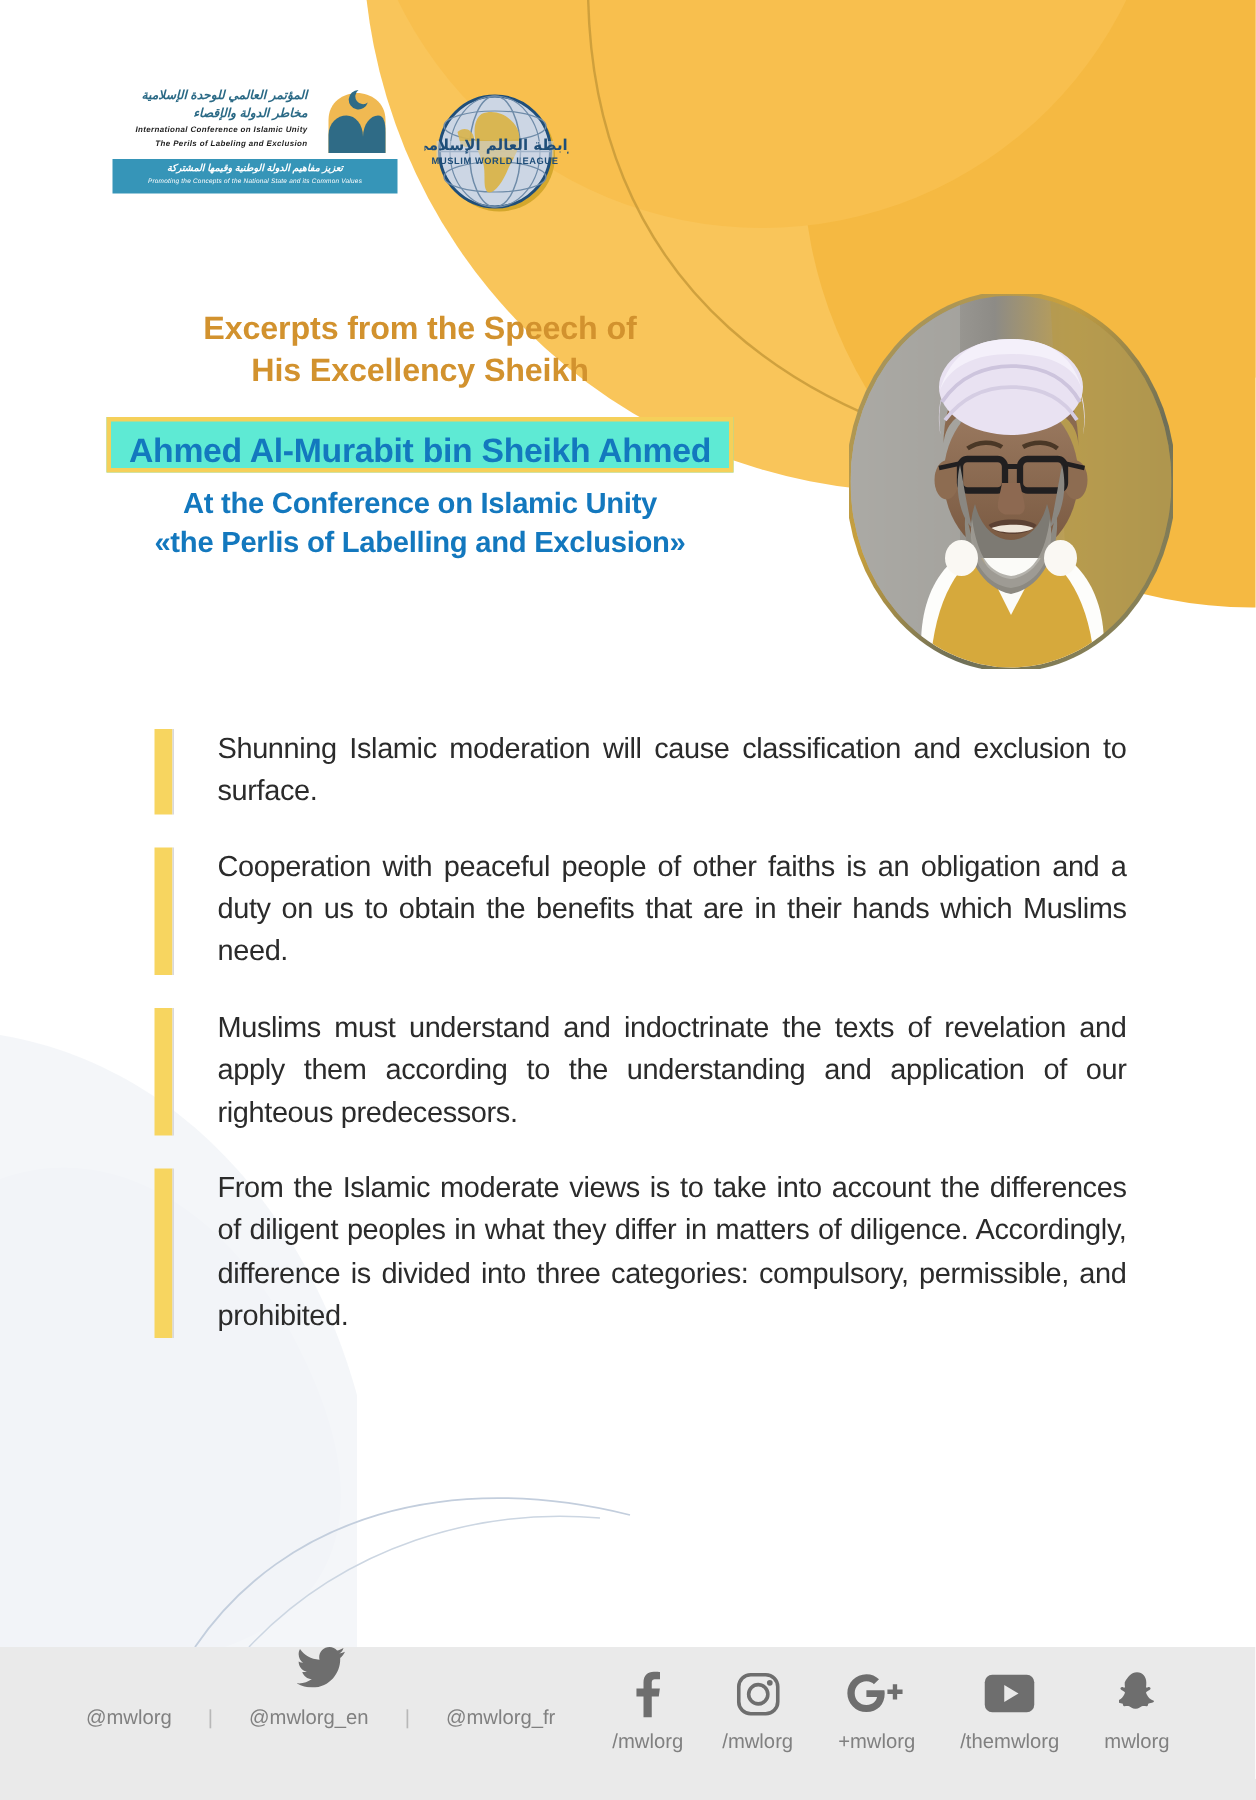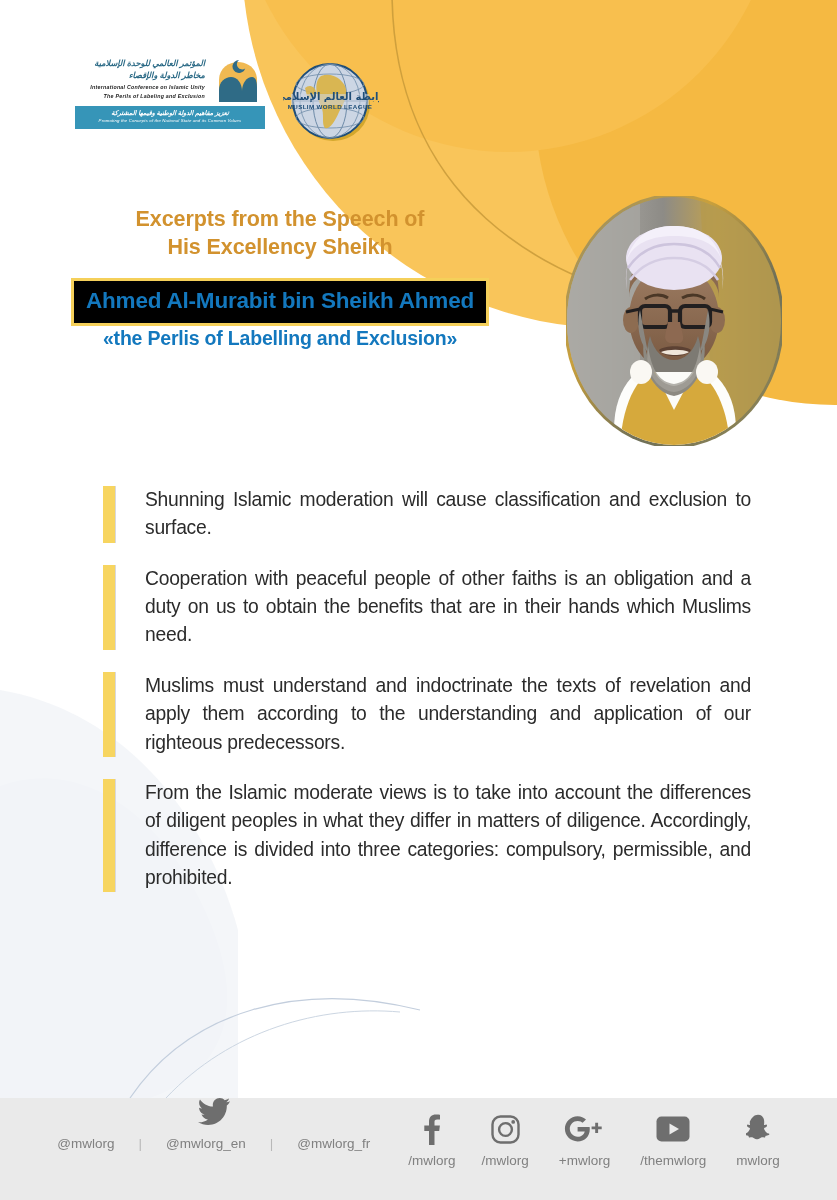--- a/index.html
+++ b/index.html
@@ -33,21 +33,21 @@
   .mwl-logo { width:96px; height:96px; margin-top:-4px; }
 
   
   .title-block { position:absolute; top:205px; left:0; width:560px; z-index:6; text-align:center; }
   .excerpt-line {
     color:#d2922e; font-weight:bold; font-size:21.5px; line-height:1.32;
     letter-spacing:-.1px;
   }
   .name-box {
     margin:16px auto 0; width:418px; border:3px solid #f5d05a;
-    padding:9px 6px 11px; background:#000000;
+    padding:9px 6px 0; background:#5eead4;
   }
   .name-text {
     color:#1378be; font-weight:bold; font-size:22.5px; letter-spacing:-.2px; line-height:1;
   }
   .role-line {
     color:#d2922e; font-size:17.5px; margin-top:14px; letter-spacing:-.1px; line-height:1.25;
   }
   .conf-line1 {
     color:#1378be; font-weight:bold; font-size:19.5px; margin-top:9px; letter-spacing:-.2px; line-height:1.3;
   }
@@ -175,20 +175,21 @@
 </div>
 
 <div class="title-block">
   <div class="excerpt-line">Excerpts from the Speech of</div>
   <div class="excerpt-line">His Excellency Sheikh</div>
 
   <div class="name-box">
     <div class="name-text">Ahmed Al-Murabit bin Sheikh Ahmed</div>
   </div>
 
+  <div class="conf-line1">At the Conference on Islamic Unity</div>
   <div class="conf-line2">«the Perlis of Labelling and Exclusion»</div>
 </div>
 
 <svg class="portrait" viewBox="0 0 216 250">
   <g transform="translate(-566,-196)">
     <ellipse cx="674" cy="321" rx="110" ry="127" fill="url(#ovalRing)"></ellipse>
     <g clip-path="url(#ovalClip)">
       <rect x="567" y="197" width="214" height="248" fill="url(#bgWall)"></rect>
       <path d="M567 250 L640 197 L640 445 L567 445 Z" fill="#a8a6a1" opacity=".8"></path>
       <path d="M700 197 L781 197 L781 445 L715 445 Z" fill="#b59a4e" opacity=".85"></path>

